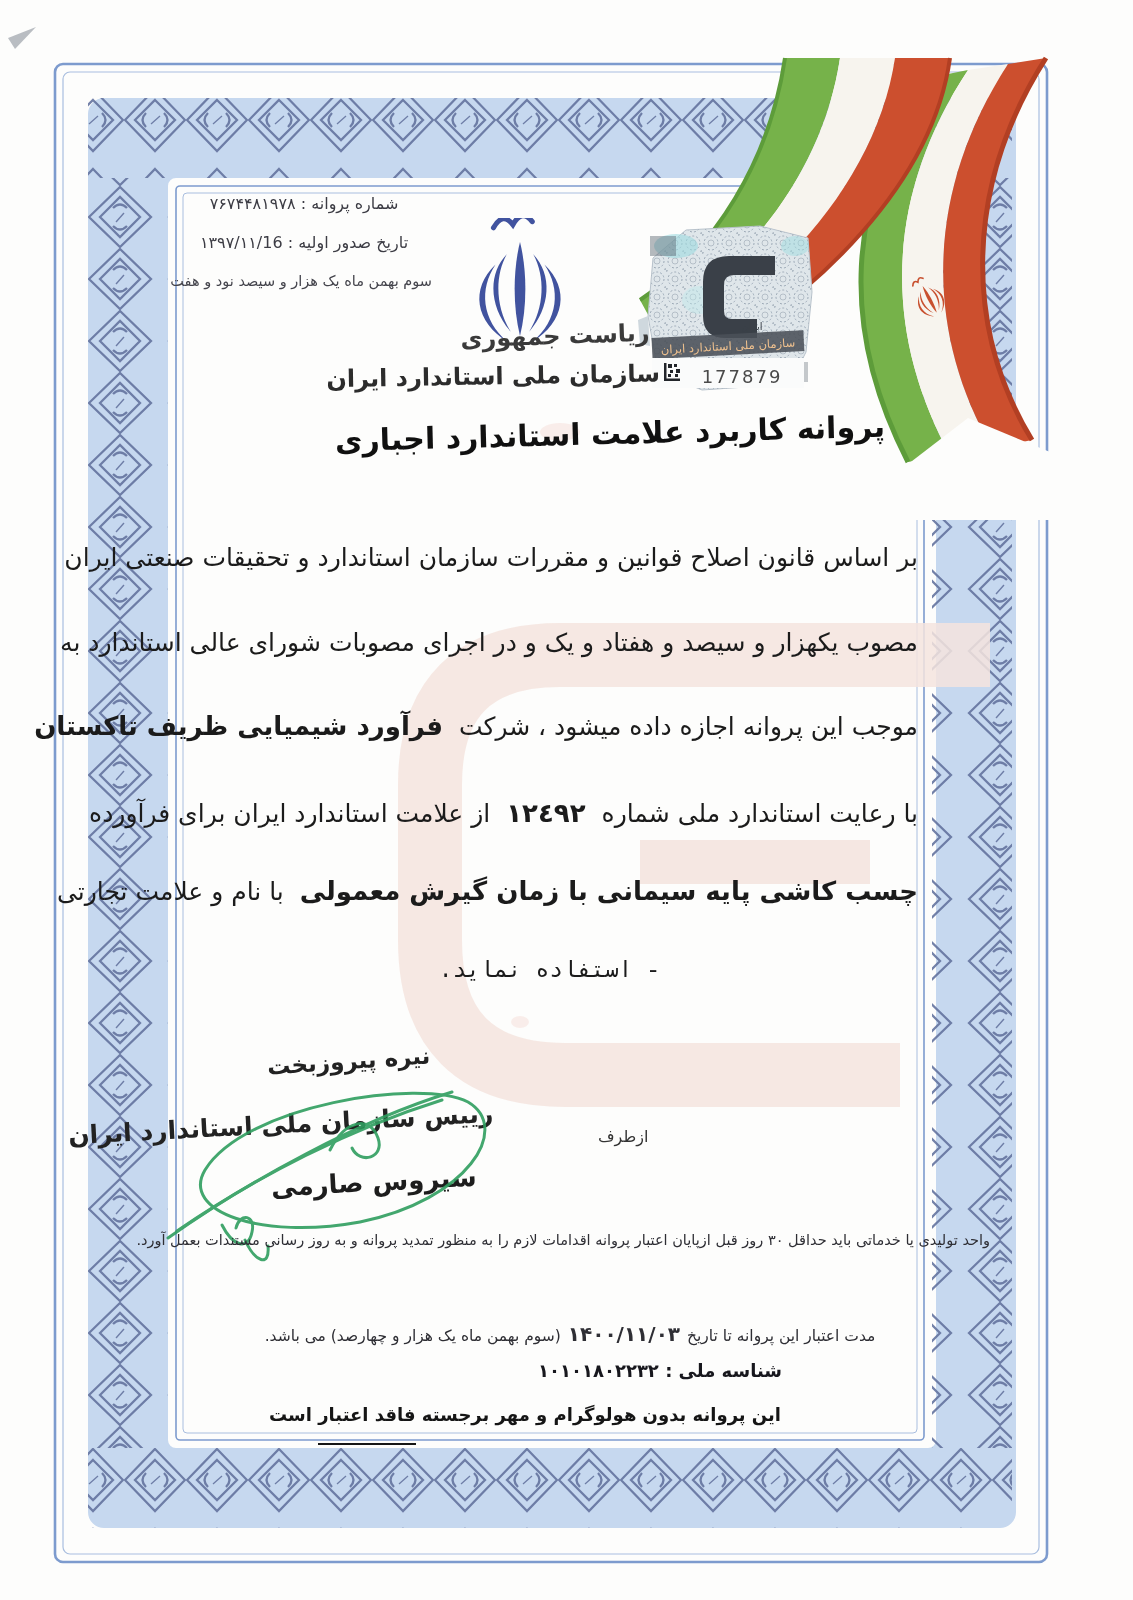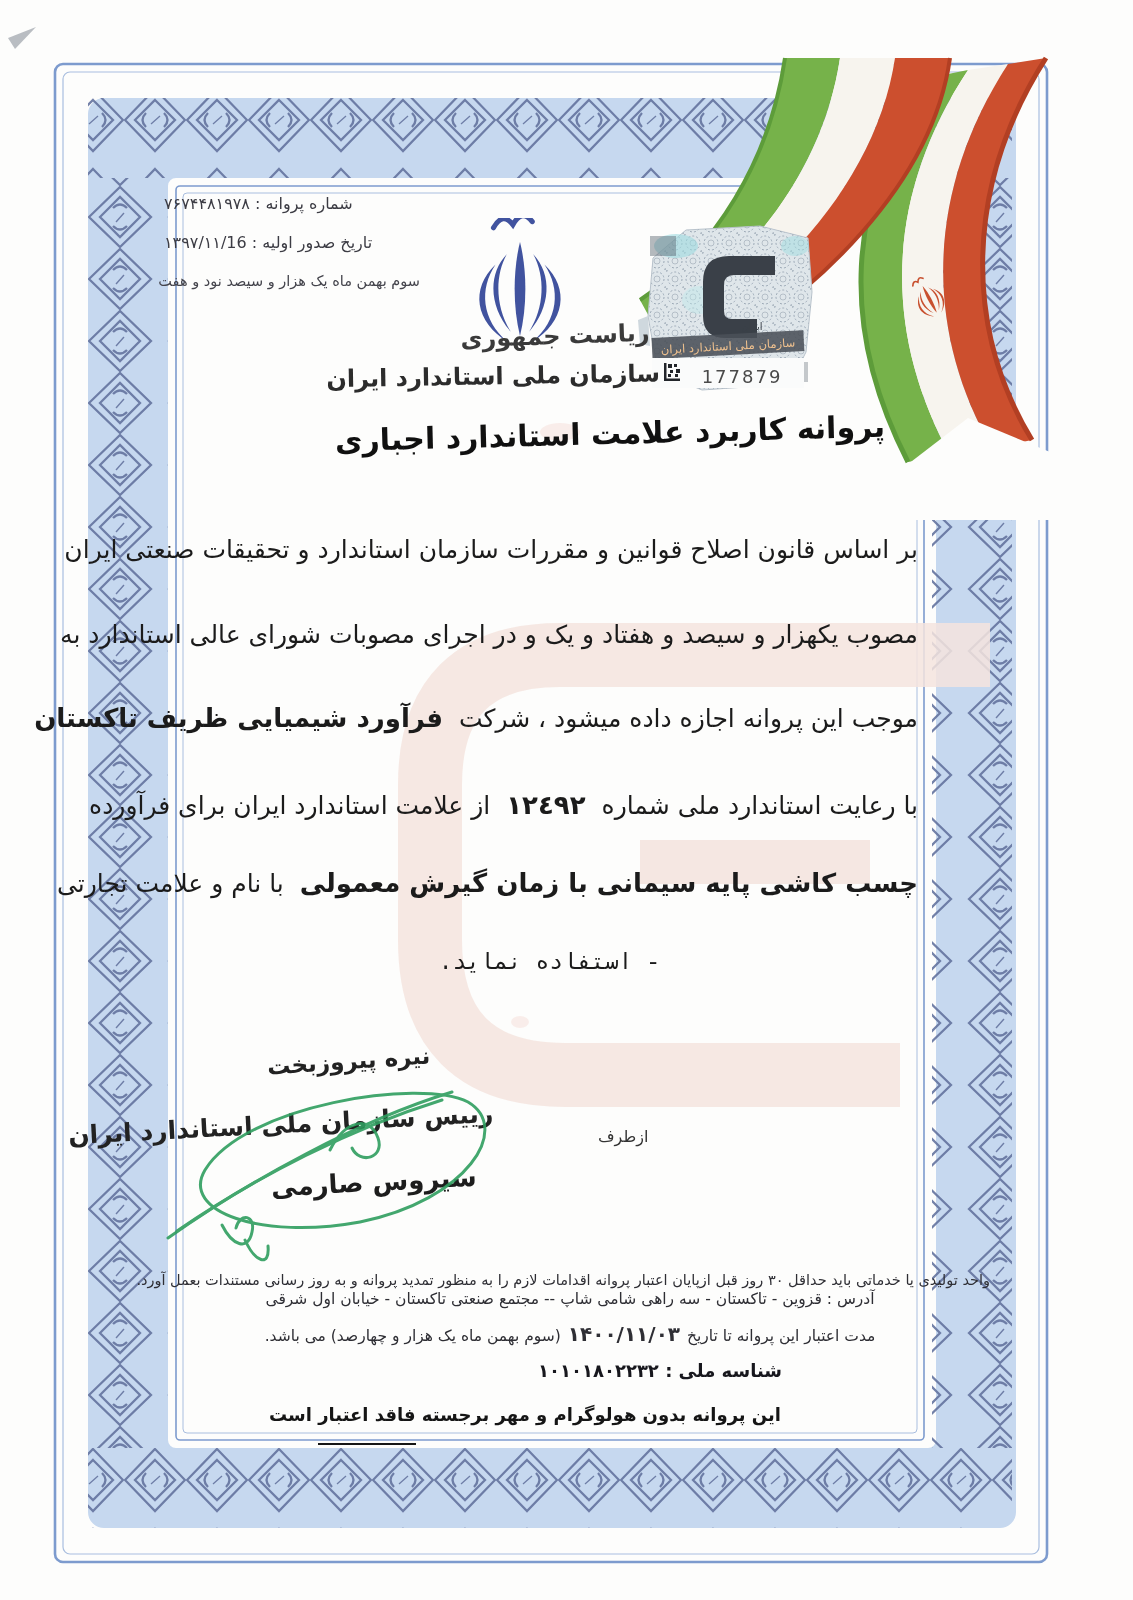--- a/index.html
+++ b/index.html
@@ -4,52 +4,52 @@
 <style>
   html,body{margin:0;padding:0;background:#e9e9e9;}
   .page{position:relative;width:1133px;height:1600px;background:#fdfdfc;overflow:hidden;
         font-family:"DejaVu Sans",sans-serif;color:#222;}
   .abs{position:absolute;}
   svg{display:block;}
   .rtl{direction:rtl;unicode-bidi:isolate;}
   .nowrap{white-space:nowrap;}
 
   
-  .meta-block{left:164px;top:192px;width:256px;text-align:left;font-size:16px;color:#3c3c44;line-height:1.55;}
+  .meta-block{left:176px;top:192px;width:256px;text-align:center;font-size:16px;color:#3c3c44;line-height:1.55;}
   .meta-line{margin-bottom:14px;white-space:nowrap;}
   .meta-sub{font-size:14.5px;color:#44444c;}
 
   
   .presidency{left:430px;top:322px;width:250px;text-align:center;font-size:24px;color:#3a3a3a;
               transform:rotate(-2deg);font-weight:bold;}
   .org-name{left:360px;top:362px;width:300px;text-align:center;font-size:24px;color:#2c2c2c;
             transform:rotate(-1deg);font-weight:bold;}
   .cert-title{left:330px;top:416px;width:560px;text-align:center;font-size:30px;font-weight:bold;color:#101010;
               transform:rotate(-1.5deg);}
 
   
   .body-line{position:absolute;right:215px;direction:rtl;text-align:right;white-space:nowrap;
-             font-size:25px;color:#1b1b1b;}
+             font-size:25px;color:#1b1b1b;margin-top:8px;}
   .b1{top:535px;} .b2{top:620px;} .b3{top:703px;} .b4{top:790px;} .b5{top:868px;}
   .b6{top:948px;right:473px;font-size:23px;font-family:Liberation Mono, monospace;}
   .body-line b{font-weight:bold;margin:0 8px;font-size:26px;}
   .b5 b{margin-right:0;}
 
   
   .sig-name1{position:absolute;right:703px;top:1048px;font-size:23px;font-weight:bold;color:#222;
              transform:rotate(-4deg);white-space:nowrap;direction:rtl;}
   .sig-title{position:absolute;right:640px;top:1110px;font-size:25px;font-weight:bold;color:#222;
              transform:rotate(-3deg);white-space:nowrap;direction:rtl;}
   .sig-onbehalf{position:absolute;left:598px;top:1127px;font-size:16px;color:#333;direction:rtl;white-space:nowrap;}
   .sig-name2{position:absolute;right:656px;top:1167px;font-size:26px;font-weight:bold;color:#1d1d1d;
              transform:rotate(-3deg);white-space:nowrap;direction:rtl;}
 
   
   .foot-line{position:absolute;left:150px;width:840px;text-align:center;direction:rtl;white-space:nowrap;color:#2e2e34;}
-  .f-note{top:1272px;font-size:14.5px;}
+  .f-note{top:1232px;font-size:14.5px;}
   .f-addr{top:1290px;font-size:15.5px;}
   .f-valid{top:1322px;font-size:15.5px;}
   .f-valid b{font-size:20px;font-weight:bold;margin:0 2px;}
   .f-nid{top:1360px;left:330px;width:660px;font-size:18px;font-weight:bold;color:#17171d;}
   .f-warn{top:1404px;left:180px;width:690px;font-size:18px;font-weight:bold;color:#151515;}
   .f-warn .u{border-bottom:2px solid #151515;padding-bottom:18px;}
 </style>
 </head>
 <body>
 
@@ -228,24 +228,20 @@
       <path d="M 205,1170 C 245,1105 420,1078 468,1102 C 512,1128 468,1200 360,1222 C 262,1240 180,1212 205,1170"></path>
       <path d="M 168,1238 C 250,1180 360,1120 452,1092"></path>
       <path d="M 177,1231 C 257,1176 352,1128 442,1100"></path>
       <path d="M 330,1150 C 345,1120 370,1115 378,1138 C 385,1158 360,1165 352,1148"></path>
       <path d="M 222,1225 C 232,1245 248,1252 252,1232 C 256,1215 240,1212 236,1228"></path>
       <path d="M 245,1240 C 255,1262 270,1268 268,1246"></path>
     </g>
   </svg>
 
   <div class="foot-line f-note">واحد تولیدی یا خدماتی باید حداقل ۳۰ روز قبل ازپایان اعتبار پروانه اقدامات لازم را به منظور تمدید پروانه و به روز رسانی مستندات بعمل آورد.</div>
-  <div class="foot-line f-addr">
-    <span>آدرس :</span>
-    <span>قزوین - تاکستان - سه راهی شامی شاپ -- مجتمع صنعتی تاکستان - خیابان اول شرقی</span>
-  </div>
   <div class="foot-line f-valid">
     <span>مدت اعتبار این پروانه تا تاریخ</span>
     <b>۱۴۰۰/۱۱/۰۳</b>
     <span>(سوم بهمن ماه یک هزار و چهارصد) می باشد.</span>
   </div>
   <div class="foot-line f-nid">
     <span>شناسه ملی :</span>
     <span>۱۰۱۰۱۸۰۲۲۳۲</span>
   </div>
   <div class="foot-line f-warn">

